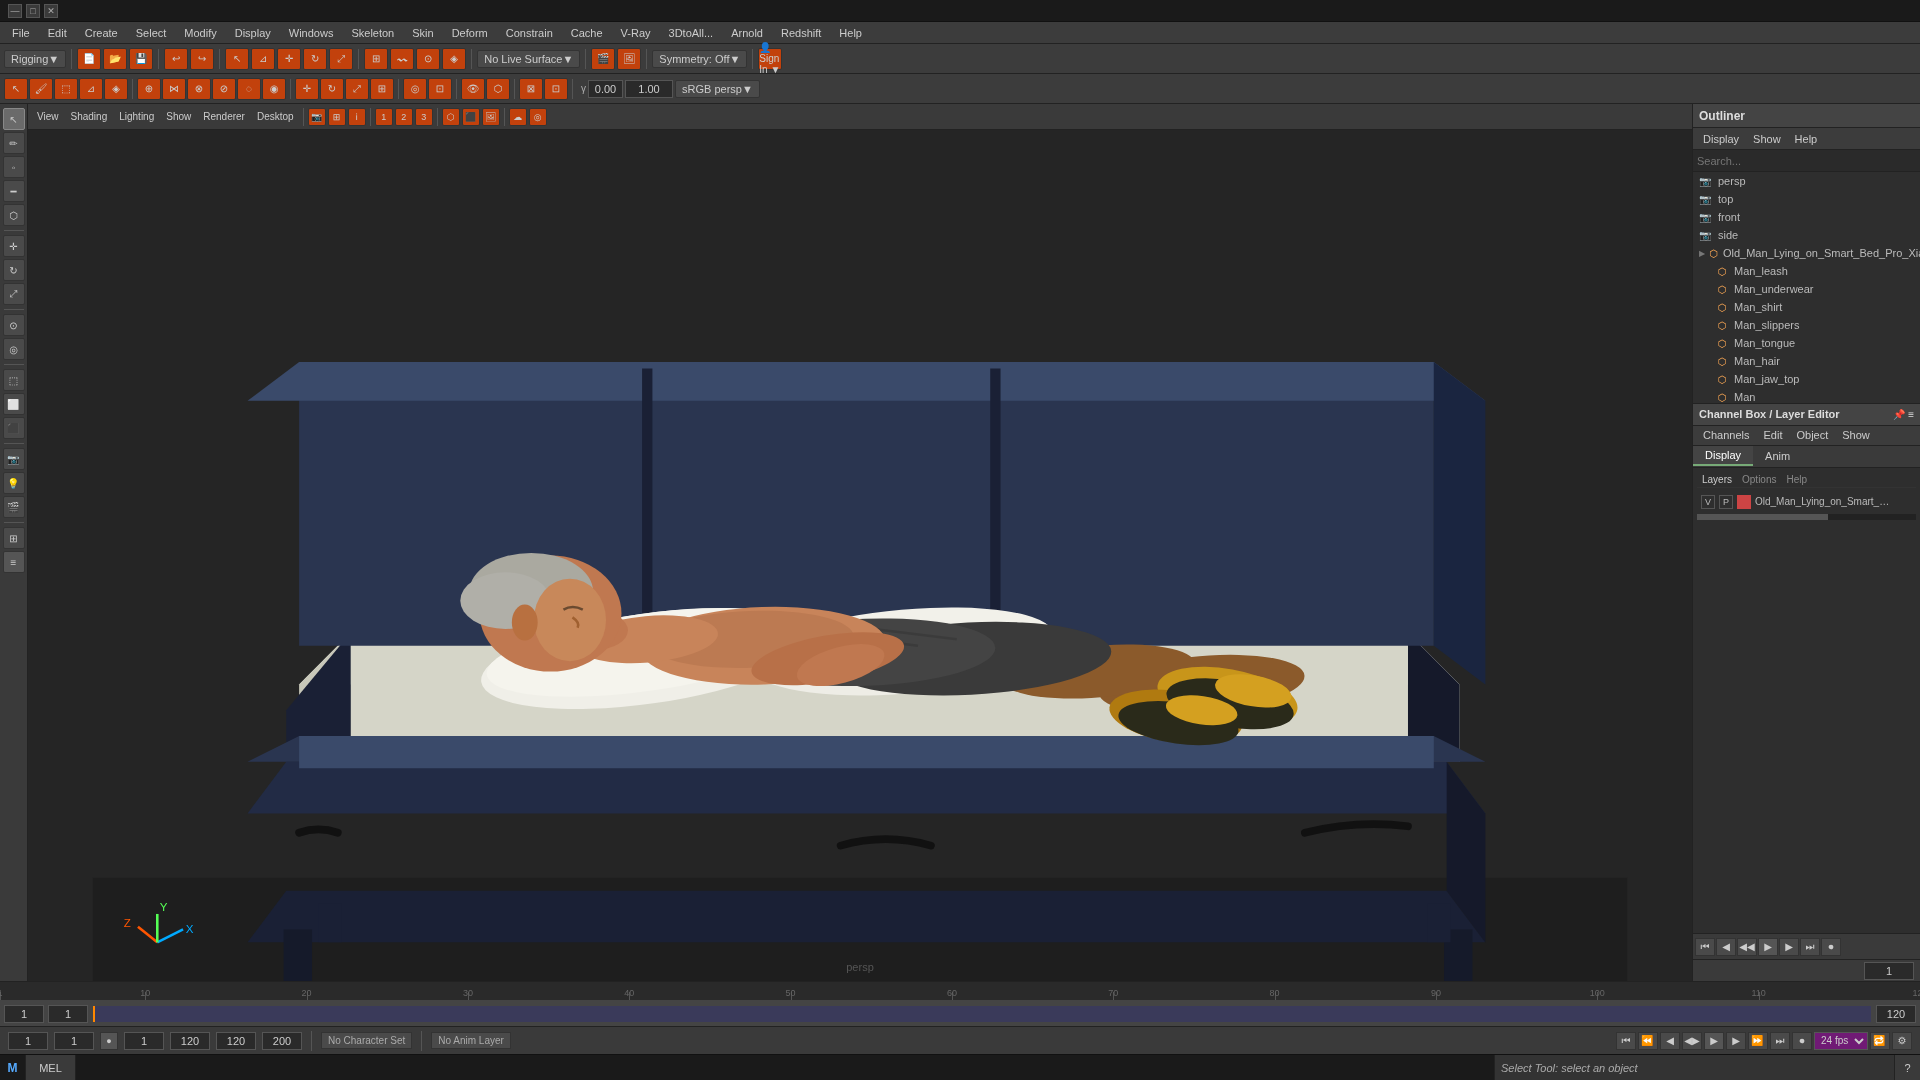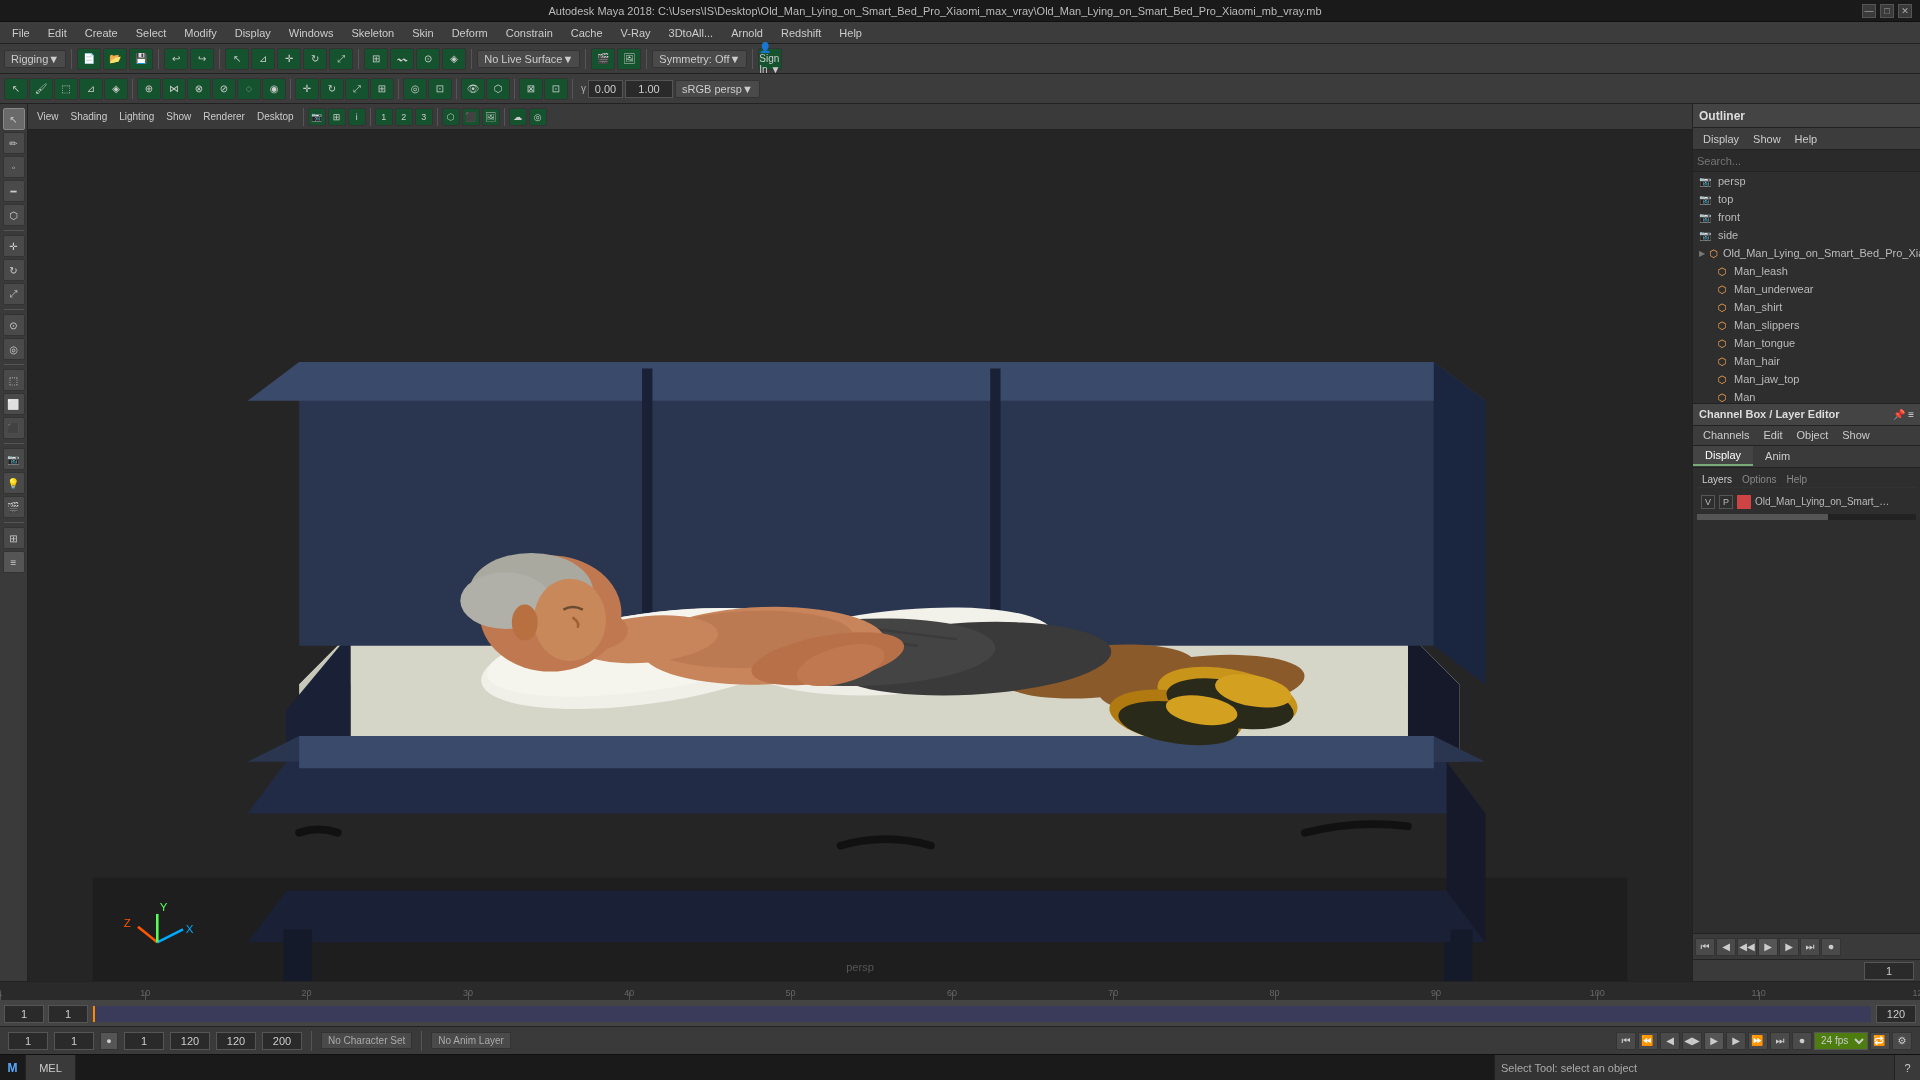--- a/index.html
+++ b/index.html
@@ -67,21 +67,21 @@
       height: 30px;
       background: #3c3c3c;
       display: flex;
       align-items: center;
       padding: 0 4px;
       border-bottom: 1px solid #222;
       gap: 1px;
     }
     .tb-btn {
       width: 24px; height: 22px;
-      background: #14532d;
+      background: #c2410c;
       border: 1px solid #333;
       border-radius: 2px;
       display: flex; align-items: center; justify-content: center;
       font-size: 10px; color: #ccc; cursor: pointer;
     }
     .tb-separator {
       width: 1px; height: 20px;
       background: #555; margin: 0 3px;
     }
     .tb-dropdown {
@@ -345,21 +345,21 @@
       margin-left: auto;
     }
     .play-btn {
       width: 20px; height: 18px;
       background: #4a4a4a;
       border: 1px solid #333;
       display: flex; align-items: center; justify-content: center;
       font-size: 10px; color: #ccc; cursor: pointer;
     }
     .fps-select {
-      background: #4d7c0f;
+      background: #701a75;
       border: 1px solid #555;
       color: #ccc;
       font-size: 10px;
       height: 18px;
       padding: 0 2px;
     }
     .no-char { font-size: 10px; color: #aaa; padding: 2px 6px; background: #4a4a4a; border: 1px solid #333; cursor: pointer; }
 
     
     #command-line {
@@ -387,20 +387,21 @@
       padding: 0 6px;
     }
     #status-bar {
       width: 400px; height: 26px;
       background: #333;
       display: flex; align-items: center;
       padding: 8px 6px;
       font-size: 11px;
       color: #aaa;
       border-left: 1px solid #222;
+      font-style: italic;
     }
     #maya-logo {
       width: 26px; height: 26px;
       background: #1a1a1a;
       display: flex; align-items: center; justify-content: center;
       font-size: 12px; font-weight: bold; color: #5af;
       border-right: 1px solid #222;
     }
 
     
@@ -432,21 +433,20 @@
     #right-panel .scroll-thumb-h {
       height: 6px;
       width: 60%;
       background: #555;
     }
   </style>
 </head>
 <body>
 
 <div id="title-bar">
-  <div class="title-text">Autodesk Maya 2018: C:\Users\IS\Desktop\Old_Man_Lying_on_Smart_Bed_Pro_Xiaomi_max_vray\Old_Man_Lying_on_Smart_Bed_Pro_Xiaomi_mb_vray.mb</div>
   <div class="win-controls">
     <div class="win-btn">—</div>
     <div class="win-btn">□</div>
     <div class="win-btn">✕</div>
   </div>
 </div>
 
 <div id="menu-bar">
 
 <div class="menu-item">File</div>

